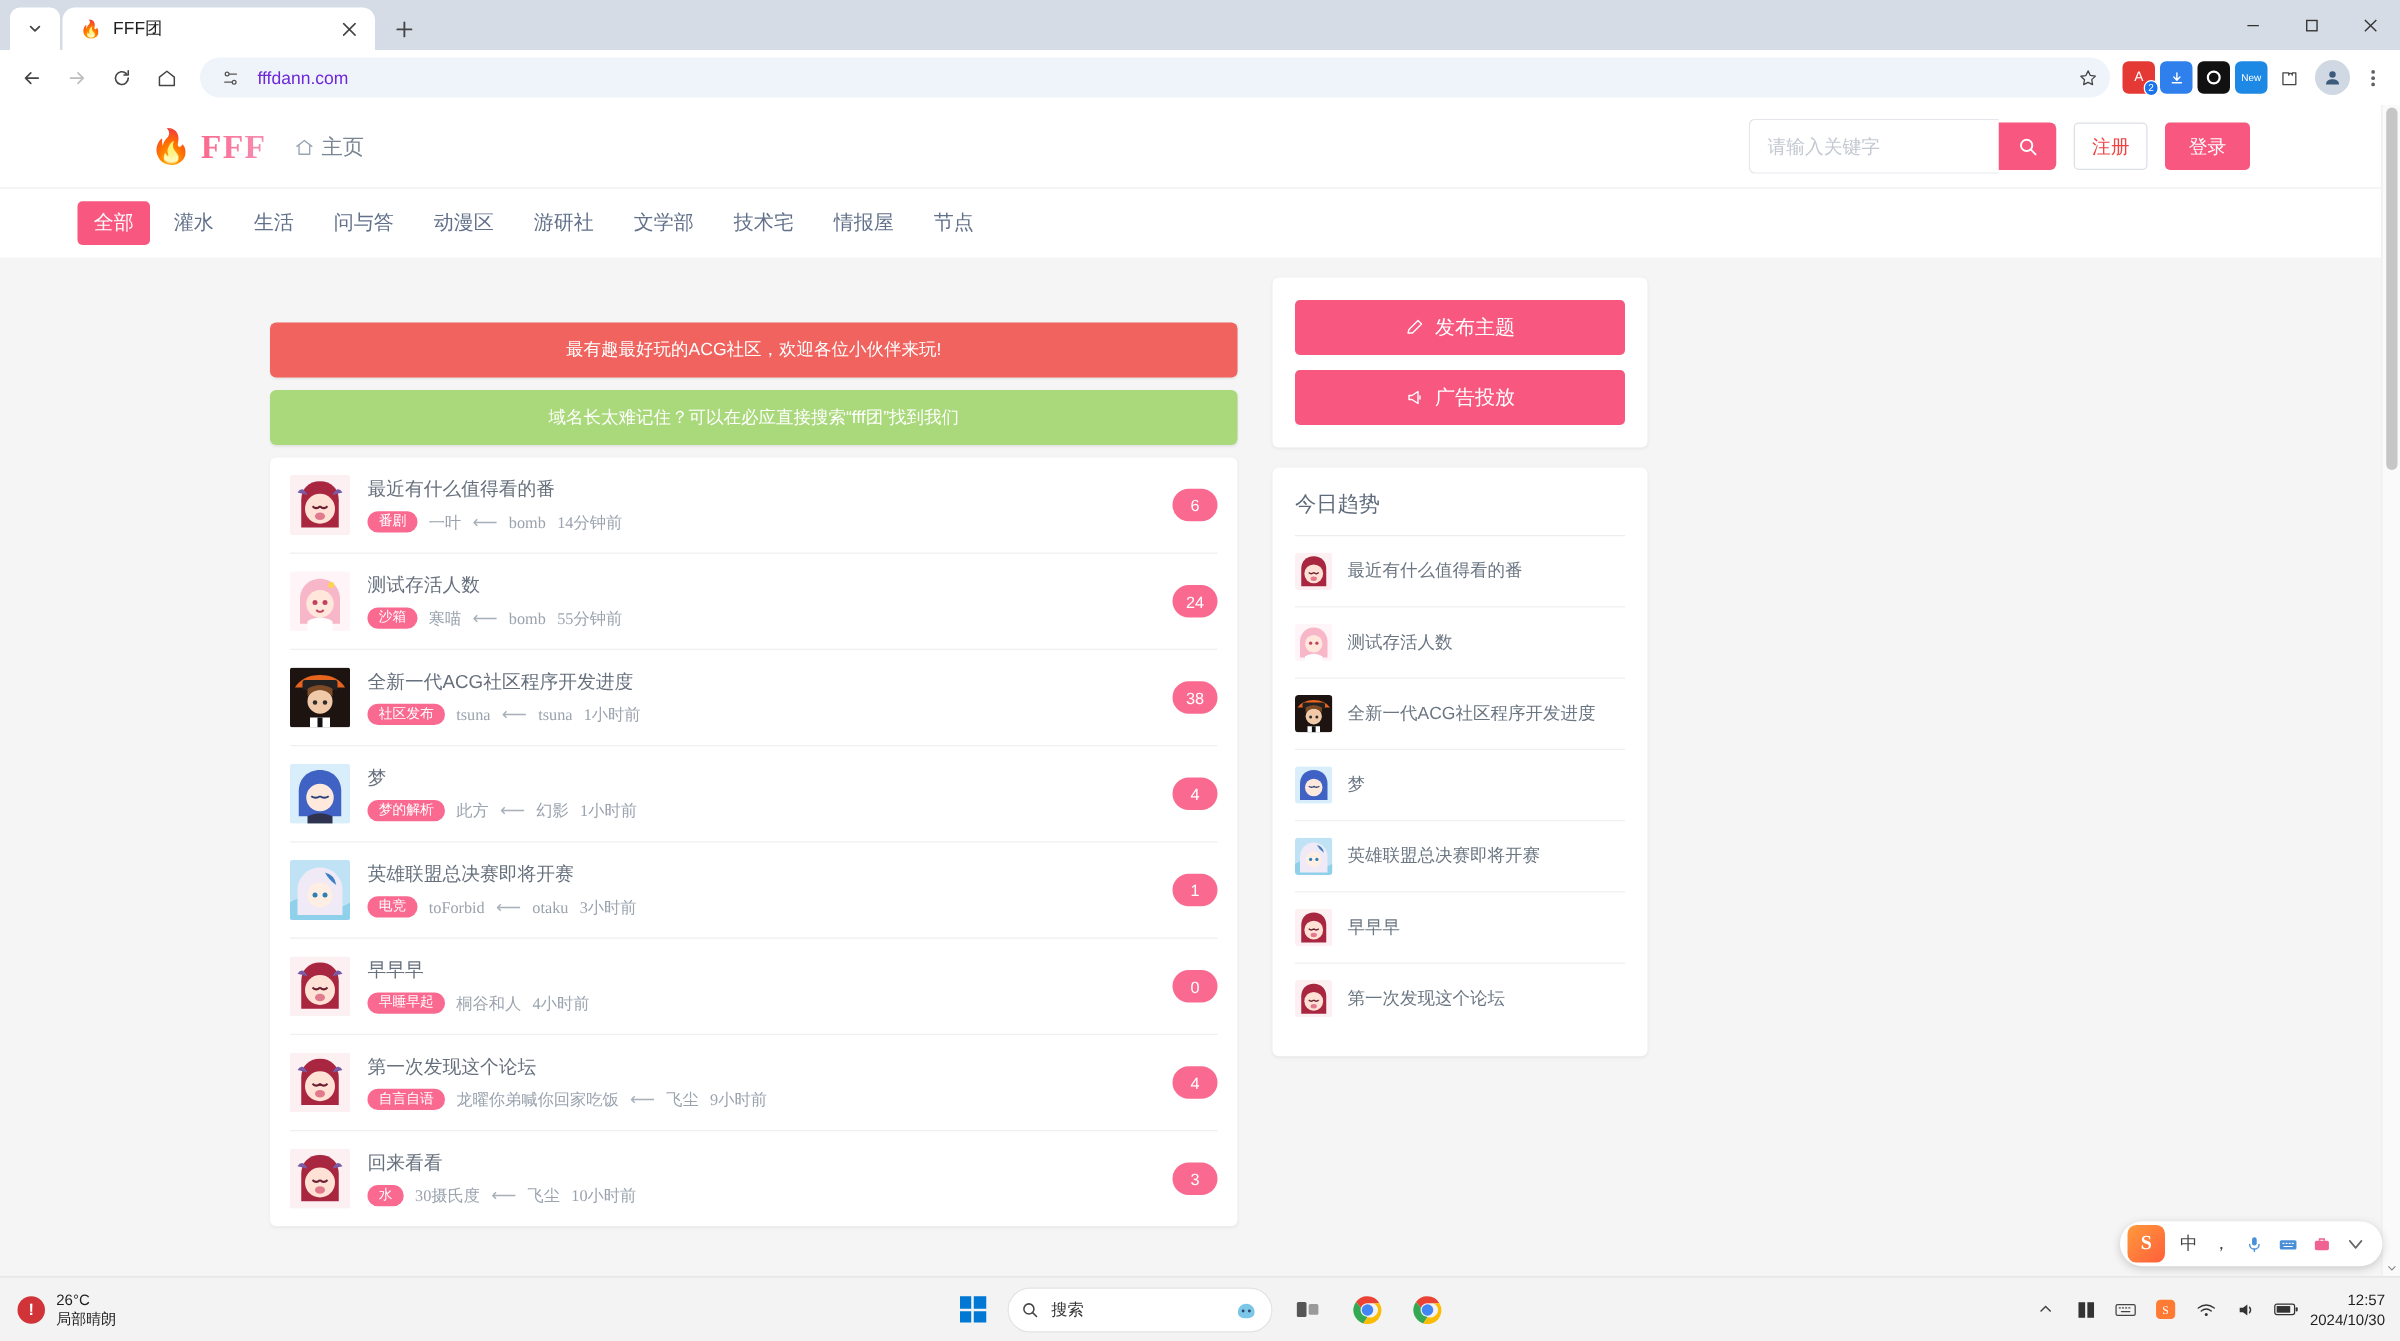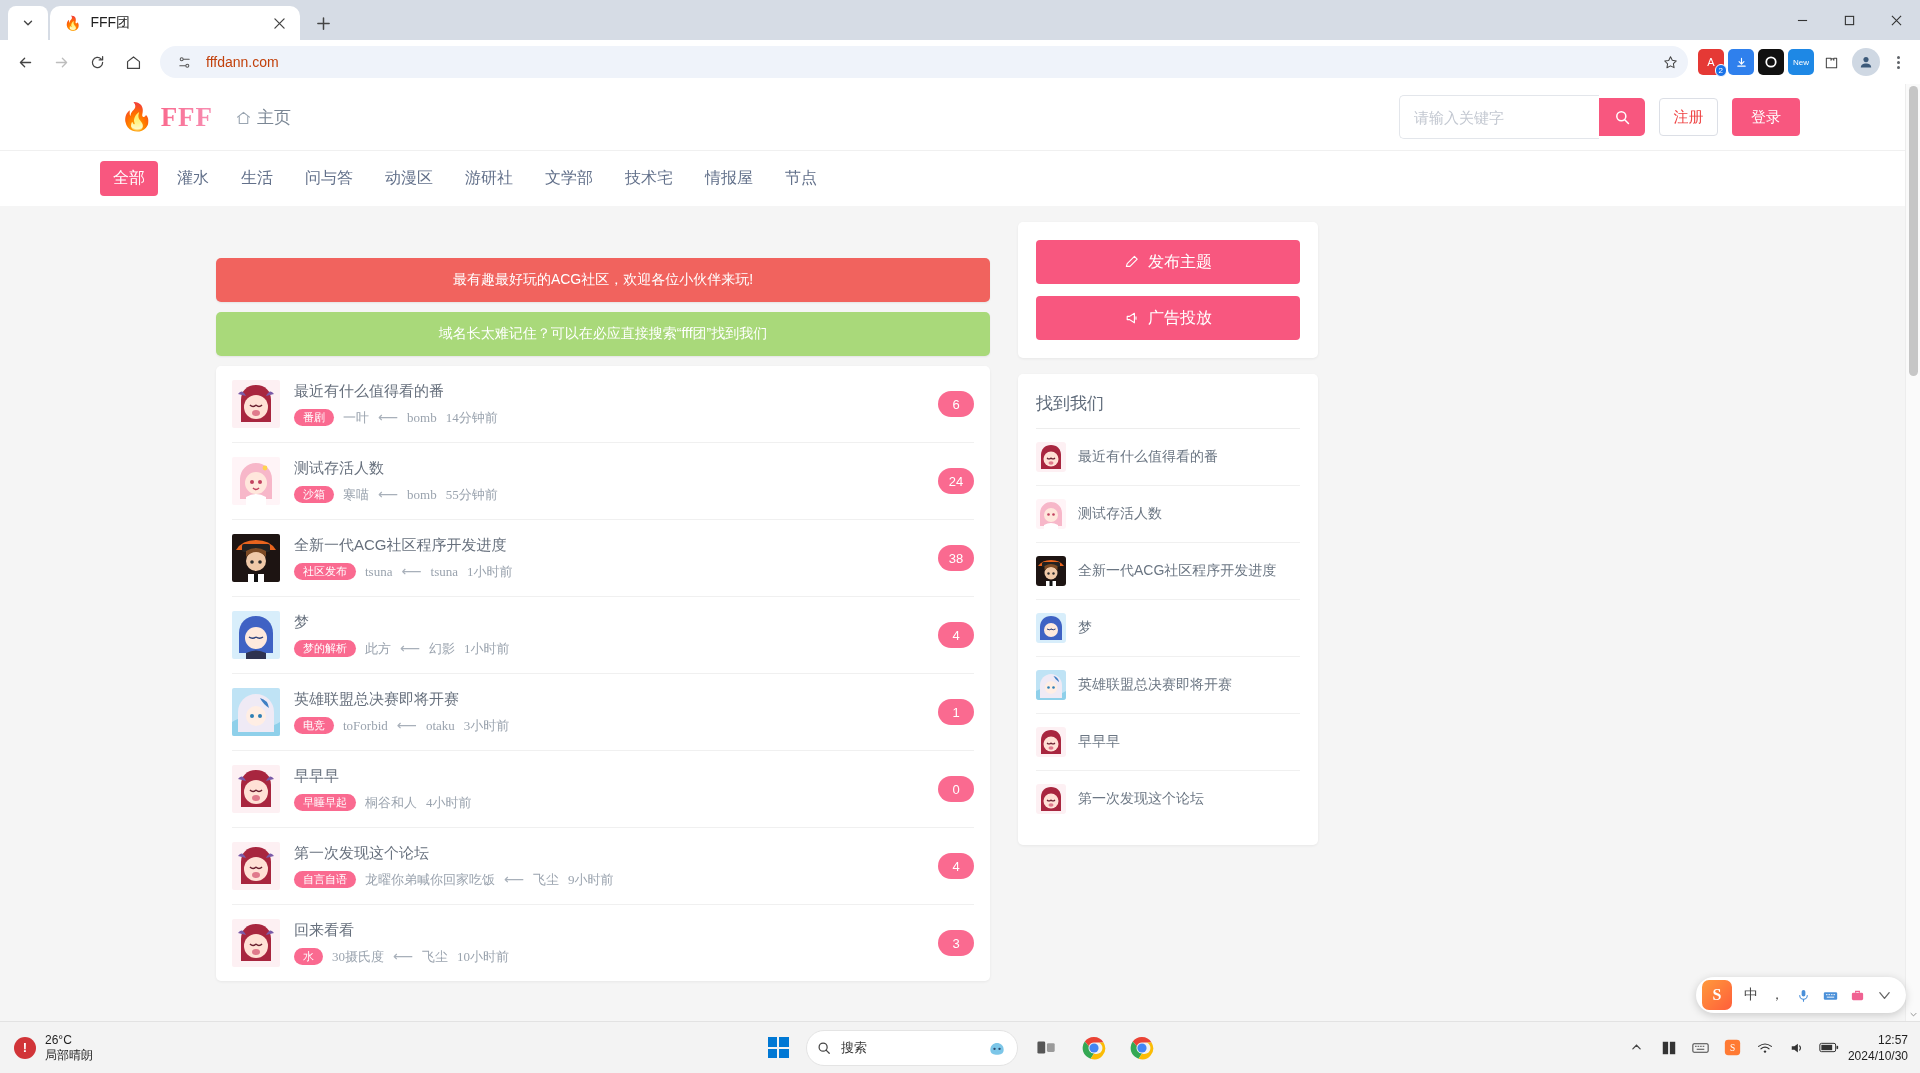--- a/index.html
+++ b/index.html
@@ -34,21 +34,21 @@
   .winctrl { width: 47px; height: 40px; display: flex; align-items: center; justify-content: center; }
   .winctrl svg { width: 11px; height: 11px; }
 
   .toolbar { height: 44px; background: #ffffff; display: flex; align-items: center; padding: 0 8px; gap: 2px; }
   .navbtn { width: 34px; height: 34px; border-radius: 50%; display: flex; align-items: center; justify-content: center; }
   .navbtn svg { width: 17px; height: 17px; }
   .omnibox {
     flex: 1; height: 32px; background: #eff3fa; border-radius: 16px; display: flex; align-items: center;
     padding: 0 6px 0 12px; margin: 0 8px; gap: 10px;
   }
-  .omnibox .url { flex: 1; font-size: 14px; color: #c2410c; }
+  .omnibox .url { flex: 1; font-size: 14px; color: #6d28d9; }
   .omni-icon { width: 24px; height: 24px; display: flex; align-items: center; justify-content: center; }
   .omni-icon svg { width: 15px; height: 15px; }
   .ext-icons { display: flex; align-items: center; gap: 4px; }
   .ext { width: 26px; height: 26px; border-radius: 5px; display: flex; align-items: center; justify-content: center; position: relative; font-size: 11px; color: #fff; }
   .ext-badge { position: absolute; bottom: -2px; right: -3px; background: #1a73e8; color: #fff; font-size: 8px; border-radius: 7px; padding: 0 3px; line-height: 11px; border: 1px solid #fff; }
   .avatar-btn { width: 28px; height: 28px; border-radius: 50%; background: #cfd8e3; display: flex; align-items: center; justify-content: center; margin-left: 6px; }
   .kebab { width: 28px; height: 28px; display: flex; align-items: center; justify-content: center; flex-direction: column; gap: 2px; margin-left: 2px; }
   .kebab i { width: 3px; height: 3px; background: #5f6368; border-radius: 50%; display: block; }
 
   
@@ -85,21 +85,21 @@
   .btn-register {
     width: 59px; height: 38px; border: 1px solid #dcdfe6; background: #fff; border-radius: 4px;
     color: #ef4444; font-size: 15px; display: flex; align-items: center; justify-content: center;
   }
   .btn-login {
     width: 68px; height: 38px; background: #f8577f; border: none; border-radius: 4px;
     color: #fff; font-size: 15px; display: flex; align-items: center; justify-content: center;
   }
 
   
-  .nav-wrap { background: #fff; border-top: 1px solid #f0f0f0; height: 56px; display: flex; align-items: center; padding-left: 100px; }
+  .nav-wrap { background: #fff; border-top: 1px solid #f0f0f0; height: 56px; display: flex; align-items: center; padding-left: 62px; }
   .nav-item {
     font-size: 16px; color: #62708a; padding: 7px 13px; border-radius: 4px; margin-right: 6px; white-space: nowrap;
   }
   .nav-item.active { background: #f8577f; color: #fff; }
 
   
   .content { display: flex; gap: 28px; padding: 16px 0 0 216px; }
   .col-main { width: 774px; }
   .notice { border-radius: 5px; color: #fff; font-size: 14px; text-align: center; padding: 13px 0; margin-bottom: 10px; box-shadow: 0 1px 2px rgba(0,0,0,.07); }
   .notice.red { background: #f1635e; margin-top: 36px; }
@@ -540,21 +540,21 @@
           </button>
           <button class="side-btn">
             <svg viewBox="0 0 20 20">
                 <path d="M4 8v4h3l6 4V4L7 8zM15 8.5v3" fill="none" stroke="#fff" stroke-width="1.4" stroke-linejoin="round" stroke-linecap="round"></path>
               </svg>
             <span>广告投放</span>
           </button>
         </div>
 
         <div class="side-card">
-          <div class="side-title">找到我们</div>
+          <div class="side-title">今日趋势</div>
 
           <div class="trend-row">
             <div class="tavatar">
               <svg class="av" viewBox="0 0 30 30">
                   <rect width="30" height="30" fill="#fdf0f3"></rect>
                   <path d="M5 13c0-6 4-10 10-10s10 4 10 10v14H5z" fill="#a8263f"></path>
                   <circle cx="15" cy="17" r="7.5" fill="#ffe1d6"></circle>
                   <path d="M11 16q2 2 4 0M15 16q2 2 4 0" stroke="#6a2030" stroke-width="1.1" fill="none"></path>
                   <ellipse cx="15" cy="21" rx="2.5" ry="1.8" fill="#e07a8c"></ellipse>
                 </svg>

